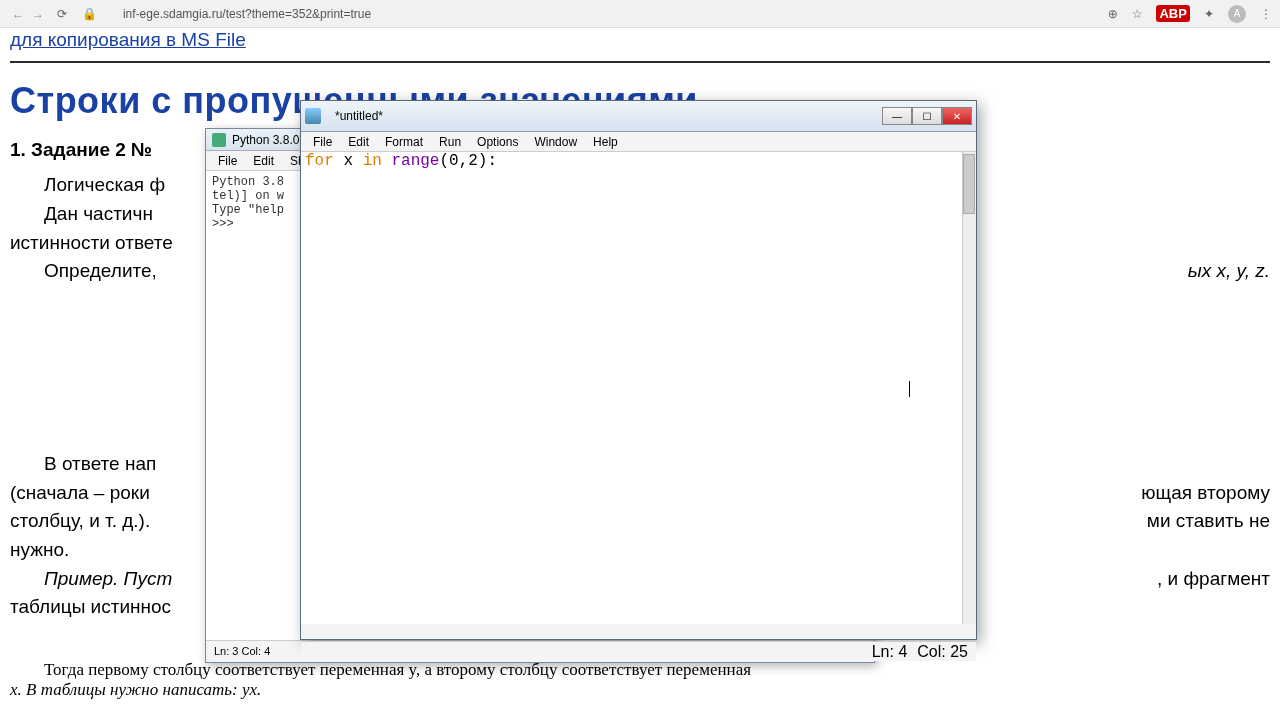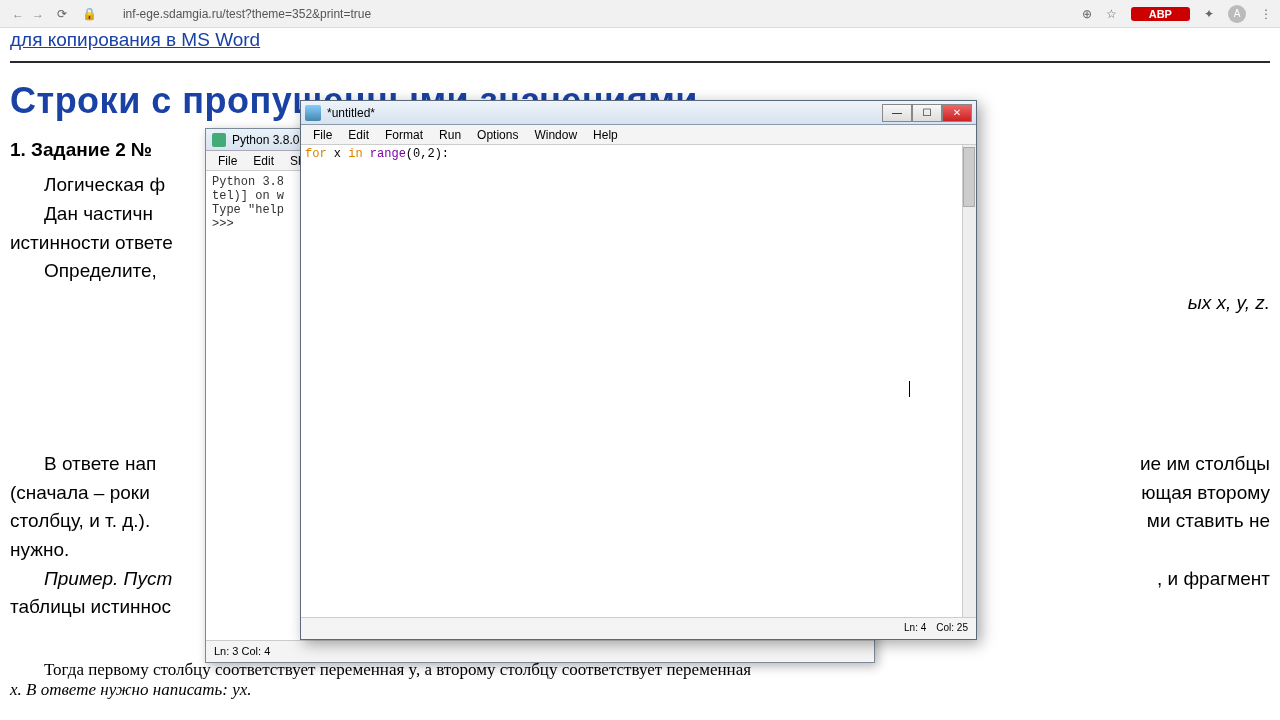--- a/index.html
+++ b/index.html
@@ -4,57 +4,57 @@
 <style>
 * { box-sizing: border-box; margin: 0; padding: 0; }
 body { width: 1280px; height: 720px; font-family: Arial, sans-serif; background: #fff; overflow: hidden; position: relative; }
 
 .browser-bar { height: 28px; background: #f1f1f1; border-bottom: 1px solid #ddd; display: flex; align-items: center; padding: 0 8px; font-size: 12px; color: #555; }
 .nav-arrow { width: 20px; text-align: center; color: #888; cursor: pointer; }
 .reload { width: 20px; text-align: center; color: #666; cursor: pointer; margin: 0 4px; }
 .lock { margin: 0 6px; color: #666; }
 .url { flex: 1; color: #555; margin-left: 20px; }
 .rtools { display: flex; gap: 14px; align-items: center; color: #666; }
-.ext-badge { background: #c00; color: #fff; border-radius: 3px; padding: 1px 18px; font-size: 11px; font-weight: bold; }
+.ext-badge { background: #c00; color: #fff; border-radius: 3px; padding: 1px 3px; font-size: 13px; font-weight: bold; }
 .avatar { width: 18px; height: 18px; border-radius: 50%; background: #bbb; display: flex; align-items: center; justify-content: center; color: #fff; font-size: 10px; }
 
 .page { padding: 0 10px; font-family: Verdana, sans-serif; font-size: 18px; line-height: 1.3; }
 .toplink { color: #1a42a5; text-decoration: underline; font-size: 19px; }
 hr { border: none; border-top: 2px solid #2a2a2a; margin: 8px 0 15px; }
 .heading { color: #1a42a5; font-size: 36px; font-weight: bold; letter-spacing: 0.5px; margin-bottom: 14px; }
 .task-title { font-weight: bold; font-size: 19px; margin-bottom: 10px; }
 .bodytext p { margin: 4px 0; font-size: 19px; text-align: justify; }
 .indent { text-indent: 34px; }
-.italic { font-style: italic; margin-top: 32px; }
+.italic { font-style: italic; }
 
 .shell-window { position: absolute; left: 205px; top: 128px; width: 670px; height: 535px; background: #f4f4f4; border: 1px solid #7a8a9a; box-shadow: 3px 3px 10px rgba(0,0,0,0.3); font-family: "Segoe UI", Arial; }
 .shell-title { height: 22px; background: linear-gradient(#eaf1f9,#d8e4f0); display: flex; align-items: center; padding: 0 6px; font-size: 12px; border-bottom: 1px solid #aab; }
 .shell-title .icon { width: 14px; height: 14px; background: #4a7; border-radius: 2px; margin-right: 6px; }
 .shell-menu { height: 20px; display: flex; align-items: center; padding: 0 4px; font-size: 12px; background: #f4f4f4; border-bottom: 1px solid #ccc; }
 .shell-menu span { padding: 0 8px; cursor: pointer; }
 .shell-body { background: #fff; height: calc(100% - 64px); padding: 4px 6px; font-family: "Courier New", monospace; font-size: 12px; color: #333; overflow: hidden; }
 .shell-status { height: 20px; background: #f4f4f4; border-top: 1px solid #ccc; display: flex; align-items: center; padding: 0 8px; font-size: 11px; }
 
 .editor-window { position: absolute; left: 300px; top: 100px; width: 677px; height: 540px; background: #f4f4f4; border: 1px solid #5a6a7a; box-shadow: 4px 4px 14px rgba(0,0,0,0.35); font-family: "Segoe UI", Arial; }
-.win-title { height: 24px; background: linear-gradient(#eef4fa,#d6e2f0); display: flex; align-items: center; padding: 8px 4px; font-size: 12px; border-bottom: 1px solid #8a9aaa; }
+.win-title { height: 24px; background: linear-gradient(#eef4fa,#d6e2f0); display: flex; align-items: center; padding: 15px 4px; font-size: 12px; border-bottom: 1px solid #8a9aaa; gap: 8px; }
 .win-title .icon { width: 16px; height: 16px; background: linear-gradient(#8cf,#48a); border-radius: 2px; margin-right: 6px; }
 .win-title .title-text { flex: 1; }
 .win-btns { display: flex; gap: 0; }
 .win-btn { width: 30px; height: 18px; border: 1px solid #888; background: linear-gradient(#f8f8f8,#ddd); display: flex; align-items: center; justify-content: center; font-size: 10px; cursor: pointer; }
 .win-btn.close { background: linear-gradient(#e66,#c22); color: #fff; }
 .ed-menu { height: 20px; display: flex; align-items: center; padding: 0 4px; font-size: 12px; background: #f4f4f4; border-bottom: 1px solid #ccc; }
 .ed-menu span { padding: 0 8px; cursor: pointer; }
-.ed-body { background: #fff; height: calc(100% - 66px); padding: 2px 4px; font-family: "Courier New", monospace; font-size: 12px; line-height: 14px; position: relative; }
+.ed-body { background: #fff; height: calc(100% - 66px); padding: 2px 4px; font-family: "Courier New", monospace; font-size: 16px; line-height: 14px; position: relative; }
 .ed-body .scrollbar { position: absolute; right: 0; top: 0; width: 14px; height: 100%; background: #eee; border-left: 1px solid #ccc; }
 .ed-body .thumb { position: absolute; right: 1px; top: 2px; width: 12px; height: 60px; background: #ccc; border: 1px solid #aaa; }
 .code-line { white-space: pre; }
 .kw { color: #d88200; }
 .fn { color: #7a00a6; }
 .cursor-caret { position: absolute; left: 608px; top: 280px; width: 1px; height: 16px; background: #000; }
-.ed-status { height: 20px; background: #f4f4f4; border-top: 1px solid #ccc; display: flex; justify-content: flex-end; align-items: center; padding: 0 8px; font-size: 10px; gap: 10px; }
+.ed-status { height: 20px; background: #f4f4f4; border-top: 1px solid #ccc; display: flex; justify-content: flex-end; align-items: center; padding: 0 8px; font-size: 16px; gap: 10px; margin-top: 17px; }
 
 .bottom-text { position: absolute; left: 10px; right: 10px; top: 660px; font-family: Liberation Serif, serif; font-size: 17px; }
 .bottom-text p { text-indent: 34px; text-align: justify; }
 </style>
 </head>
 <body>
 
 <div class="browser-bar">
   <span class="nav-arrow">←</span>
   <span class="nav-arrow">→</span>
@@ -65,42 +65,42 @@
     <span>⊕</span>
     <span>☆</span>
     <span class="ext-badge">ABP</span>
     <span>✦</span>
     <span class="avatar">A</span>
     <span>⋮</span>
   </div>
 </div>
 
 <div class="page">
-  <a class="toplink">для копирования в MS Word</a>
+  <a class="toplink">для копирования в MS File</a>
   <hr>
   <div class="heading">Строки с пропущенными значениями</div>
   <div class="task-title">1. Задание 2 №</div>
   <div class="bodytext">
     <p class="indent"><span>Логическая ф</span></p>
     <p class="indent"><span>Дан  частичн</span></p>
     <p><span>истинности ответе</span></p>
     <p class="indent"><span>Определите,</span><span style="float:right" class="italic">ых x, y, z.</span></p>
     <div style="height:160px"></div>
-    <p class="indent"><span>В ответе нап</span><span style="float:right">ие им столбцы</span></p>
+    <p class="indent"><span>В ответе нап</span></p>
     <p><span>(сначала – роки</span><span style="float:right">ющая второму</span></p>
     <p><span>столбцу, и т. д.).</span><span style="float:right">ми ставить не</span></p>
     <p><span>нужно.</span></p>
     <p class="indent italic"><span>Пример. Пуст</span><span style="float:right;font-style:normal">, и фрагмент</span></p>
     <p><span>таблицы истиннос</span></p>
   </div>
 </div>
 
 <div class="bottom-text">
   <p><span>Тогда первому столбцу соответствует переменная y, а второму столбцу соответствует переменная</span></p>
-  <p style="text-indent:0"><span class="italic">x. В ответе нужно написать: yx.</span></p>
+  <p style="text-indent:0"><span class="italic">x. В таблицы нужно написать: yx.</span></p>
 </div>
 
 <div class="shell-window">
   <div class="shell-title">
     <div class="icon"></div>
     <span>Python 3.8.0</span>
   </div>
   <div class="shell-menu">
     <span>File</span>
     <span>Edit</span>

